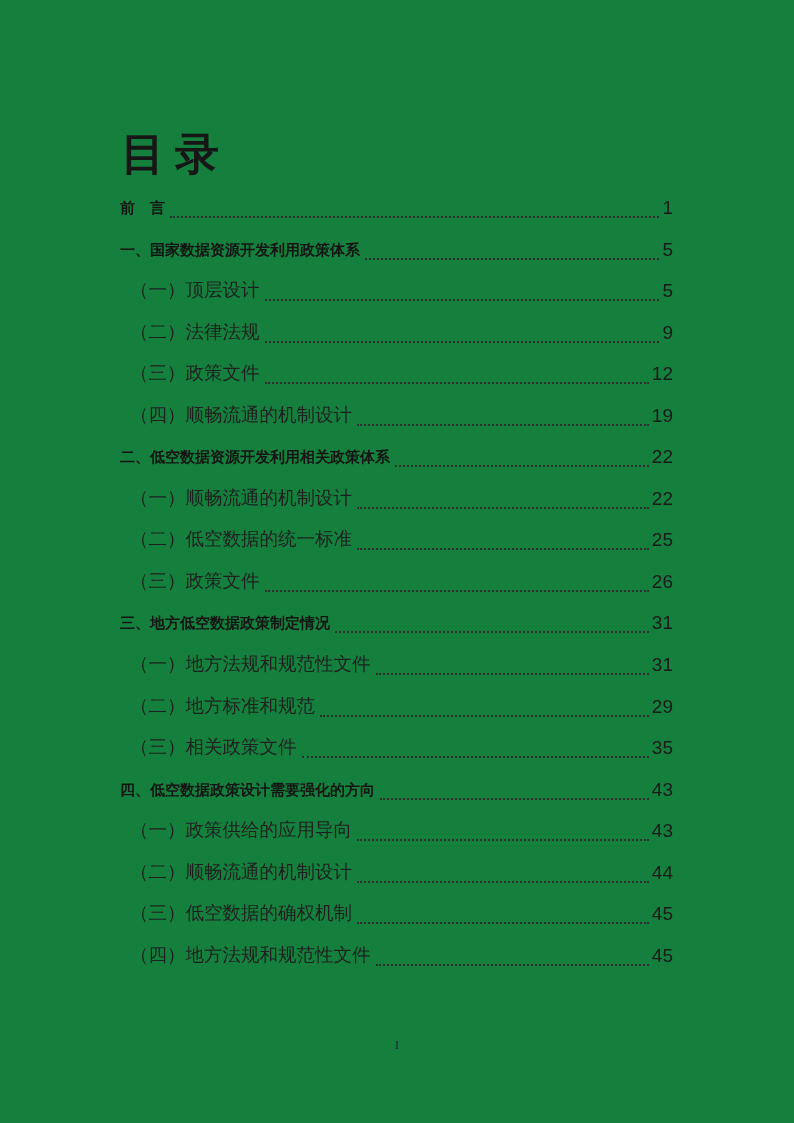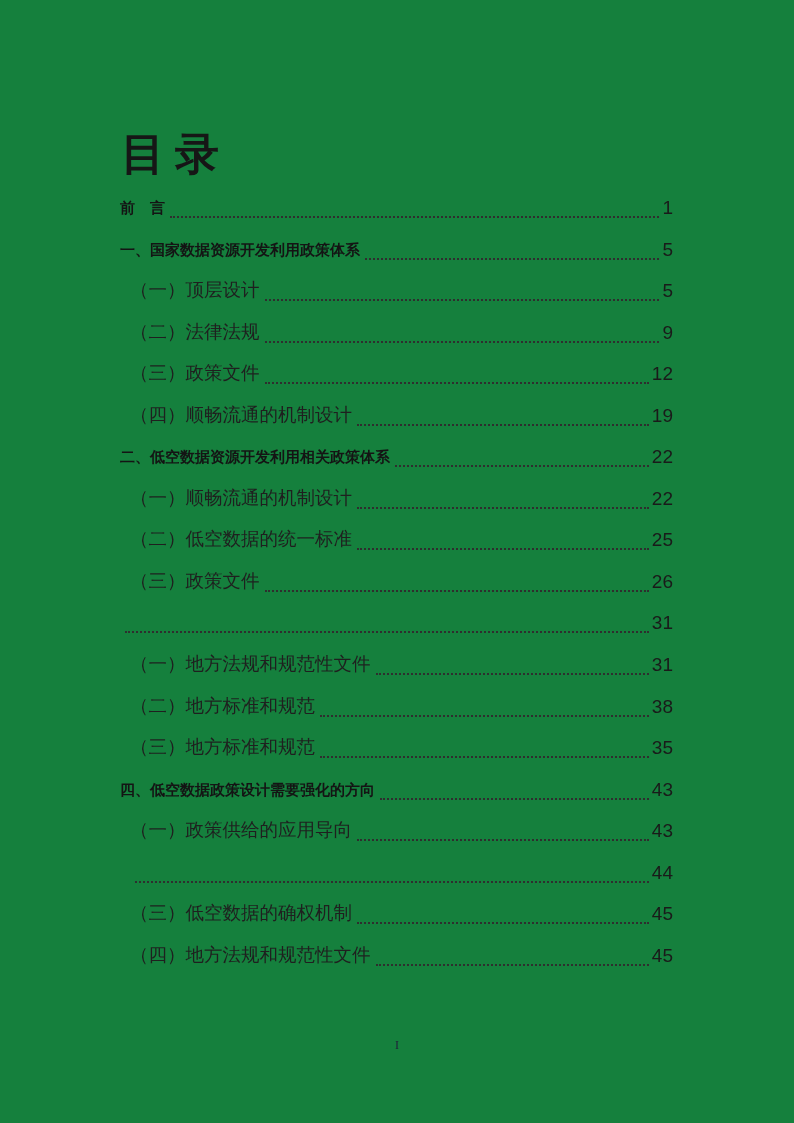--- a/index.html
+++ b/index.html
@@ -138,49 +138,51 @@
       <span class="toc-label">（二）低空数据的统一标准</span>
       <span class="toc-dots"></span>
       <span class="toc-page">25</span>
     </div>
       <div class="toc-row level-sub">
       <span class="toc-label">（三）政策文件</span>
       <span class="toc-dots"></span>
       <span class="toc-page">26</span>
     </div>
       <div class="toc-row level-chapter">
+      <span class="toc-label">三、地方低空数据政策制定情况</span>
       <span class="toc-dots"></span>
       <span class="toc-page">31</span>
     </div>
       <div class="toc-row level-sub">
       <span class="toc-label">（一）地方法规和规范性文件</span>
       <span class="toc-dots"></span>
       <span class="toc-page">31</span>
     </div>
       <div class="toc-row level-sub">
       <span class="toc-label">（二）地方标准和规范</span>
       <span class="toc-dots"></span>
-      <span class="toc-page">38</span>
+      <span class="toc-page">29</span>
     </div>
       <div class="toc-row level-sub">
-      <span class="toc-label">（三）地方标准和规范</span>
+      <span class="toc-label">（三）相关政策文件</span>
       <span class="toc-dots"></span>
       <span class="toc-page">35</span>
     </div>
       <div class="toc-row level-chapter">
       <span class="toc-label">四、低空数据政策设计需要强化的方向</span>
       <span class="toc-dots"></span>
       <span class="toc-page">43</span>
     </div>
       <div class="toc-row level-sub">
       <span class="toc-label">（一）政策供给的应用导向</span>
       <span class="toc-dots"></span>
       <span class="toc-page">43</span>
     </div>
       <div class="toc-row level-sub">
+      <span class="toc-label">（二）顺畅流通的机制设计</span>
       <span class="toc-dots"></span>
       <span class="toc-page">44</span>
     </div>
       <div class="toc-row level-sub">
       <span class="toc-label">（三）低空数据的确权机制</span>
       <span class="toc-dots"></span>
       <span class="toc-page">45</span>
     </div>
       <div class="toc-row level-sub">
       <span class="toc-label">（四）地方法规和规范性文件</span>

